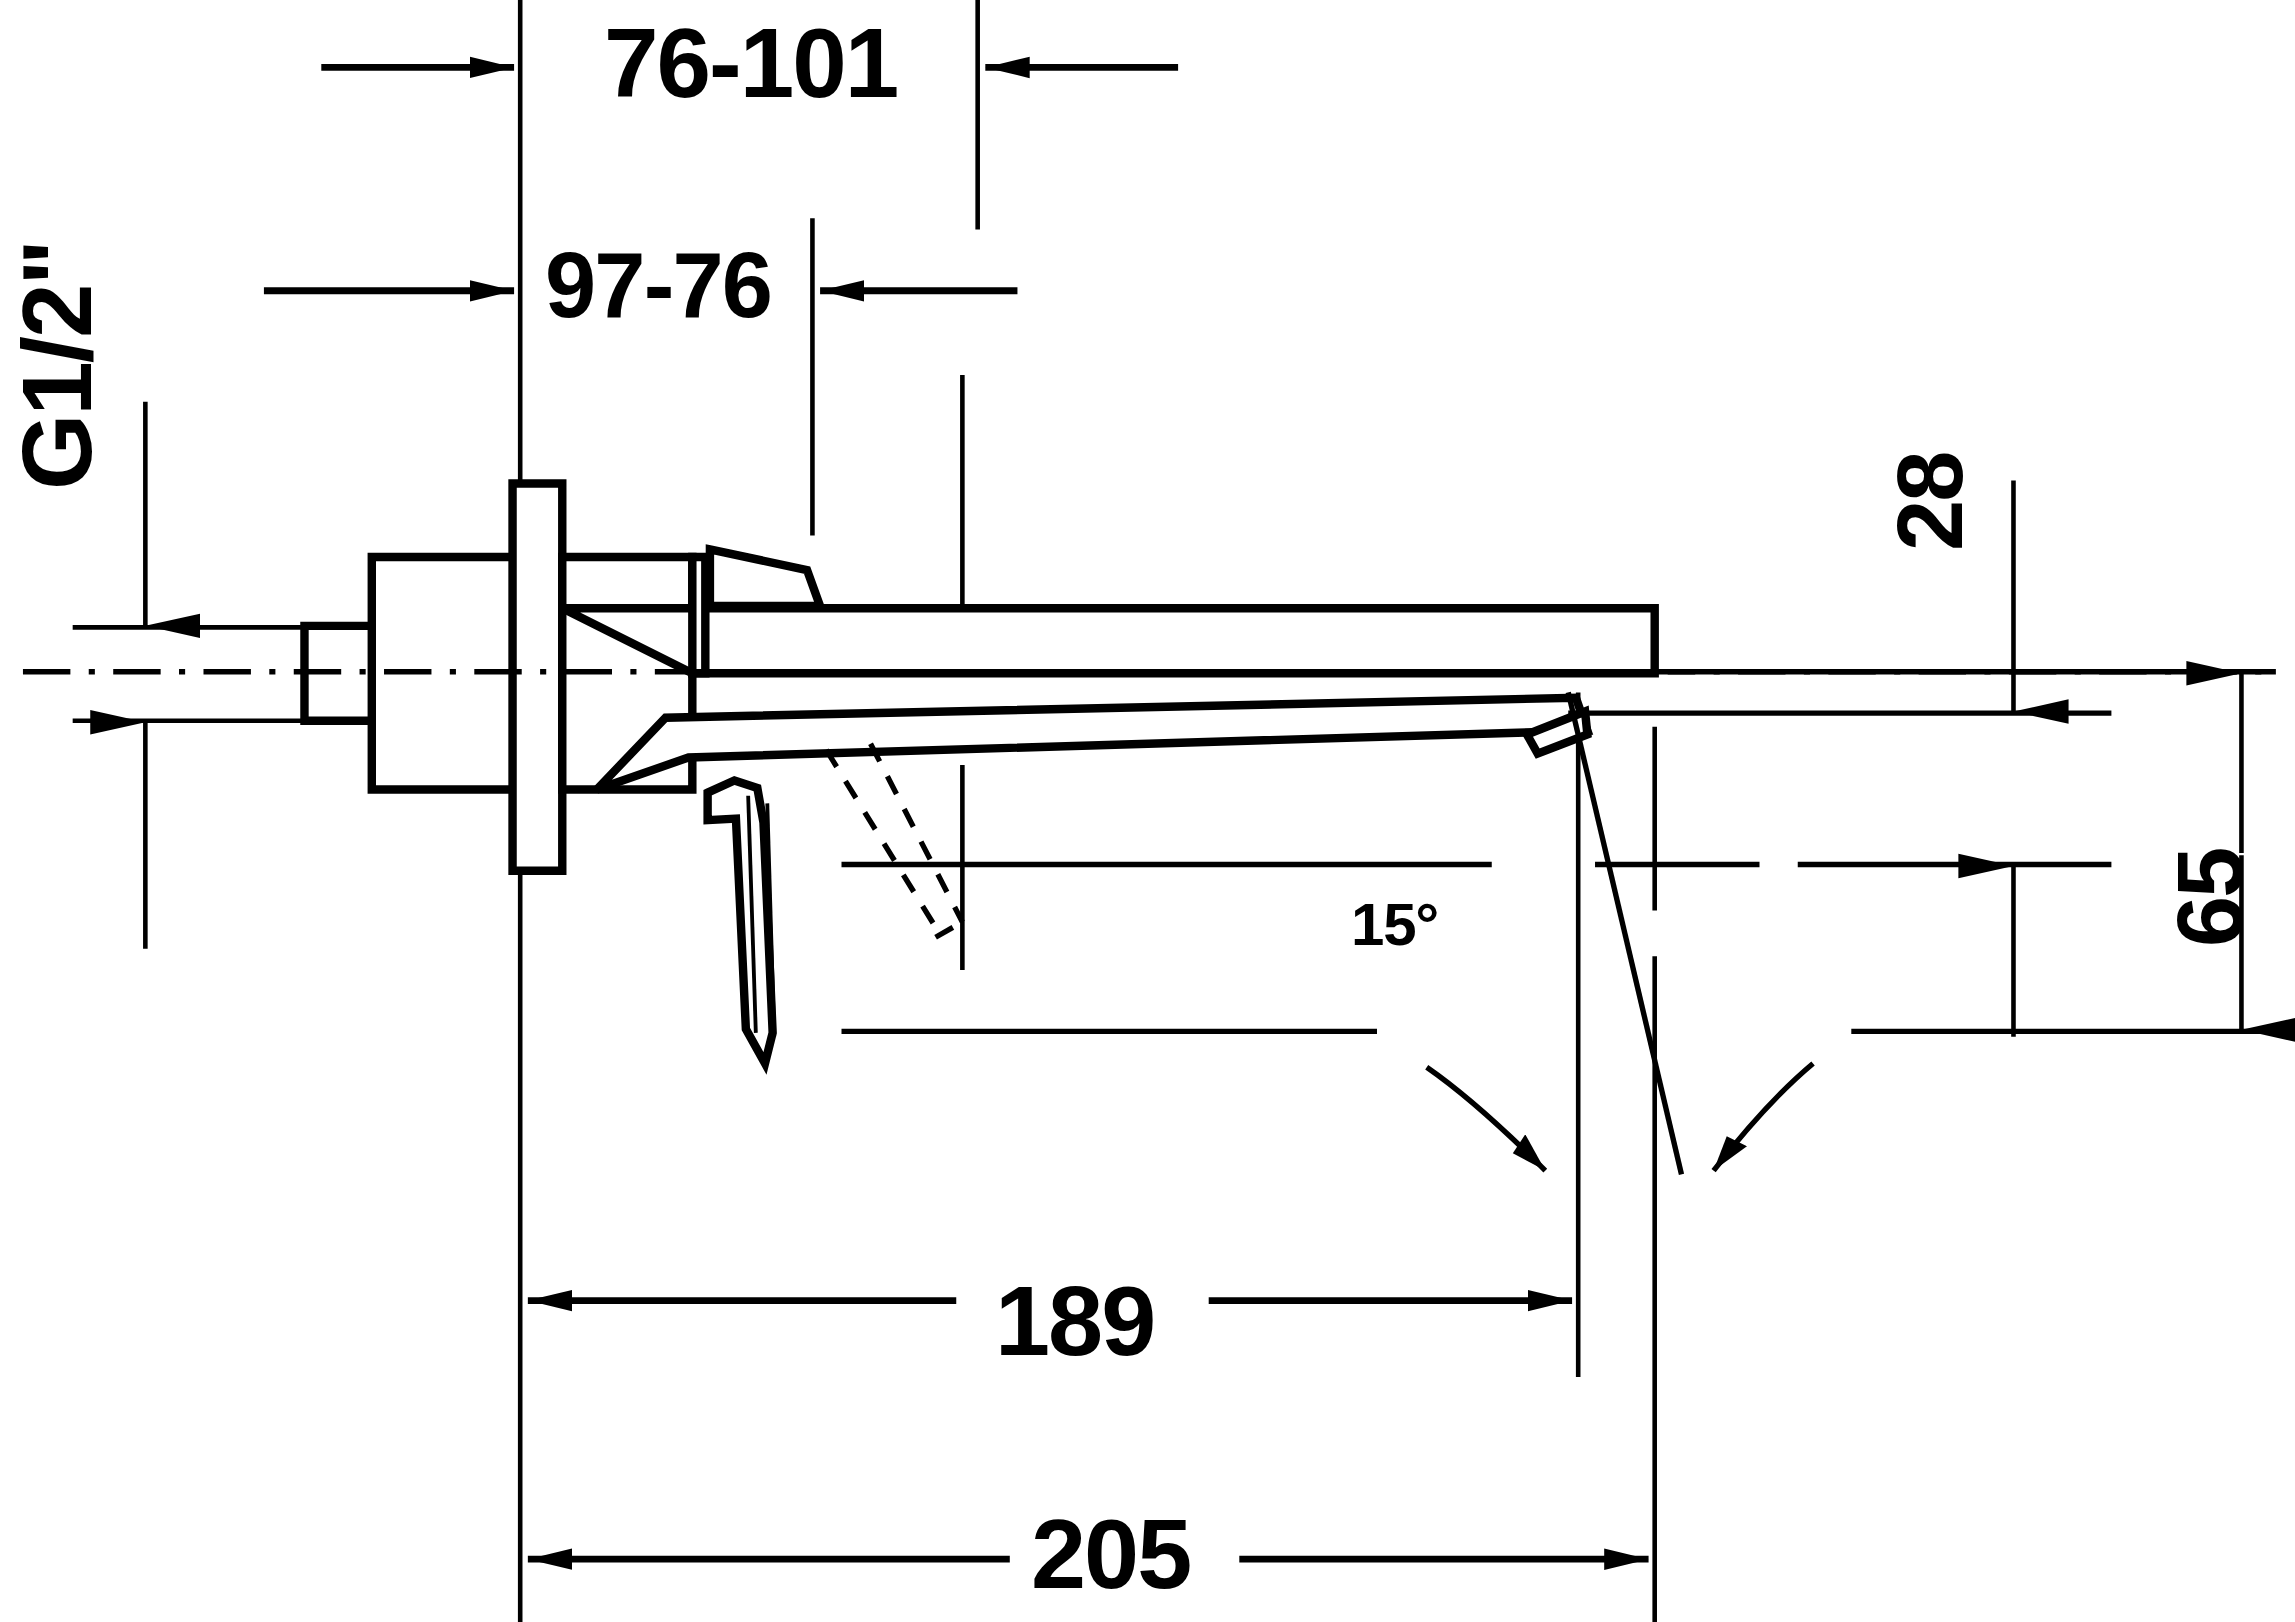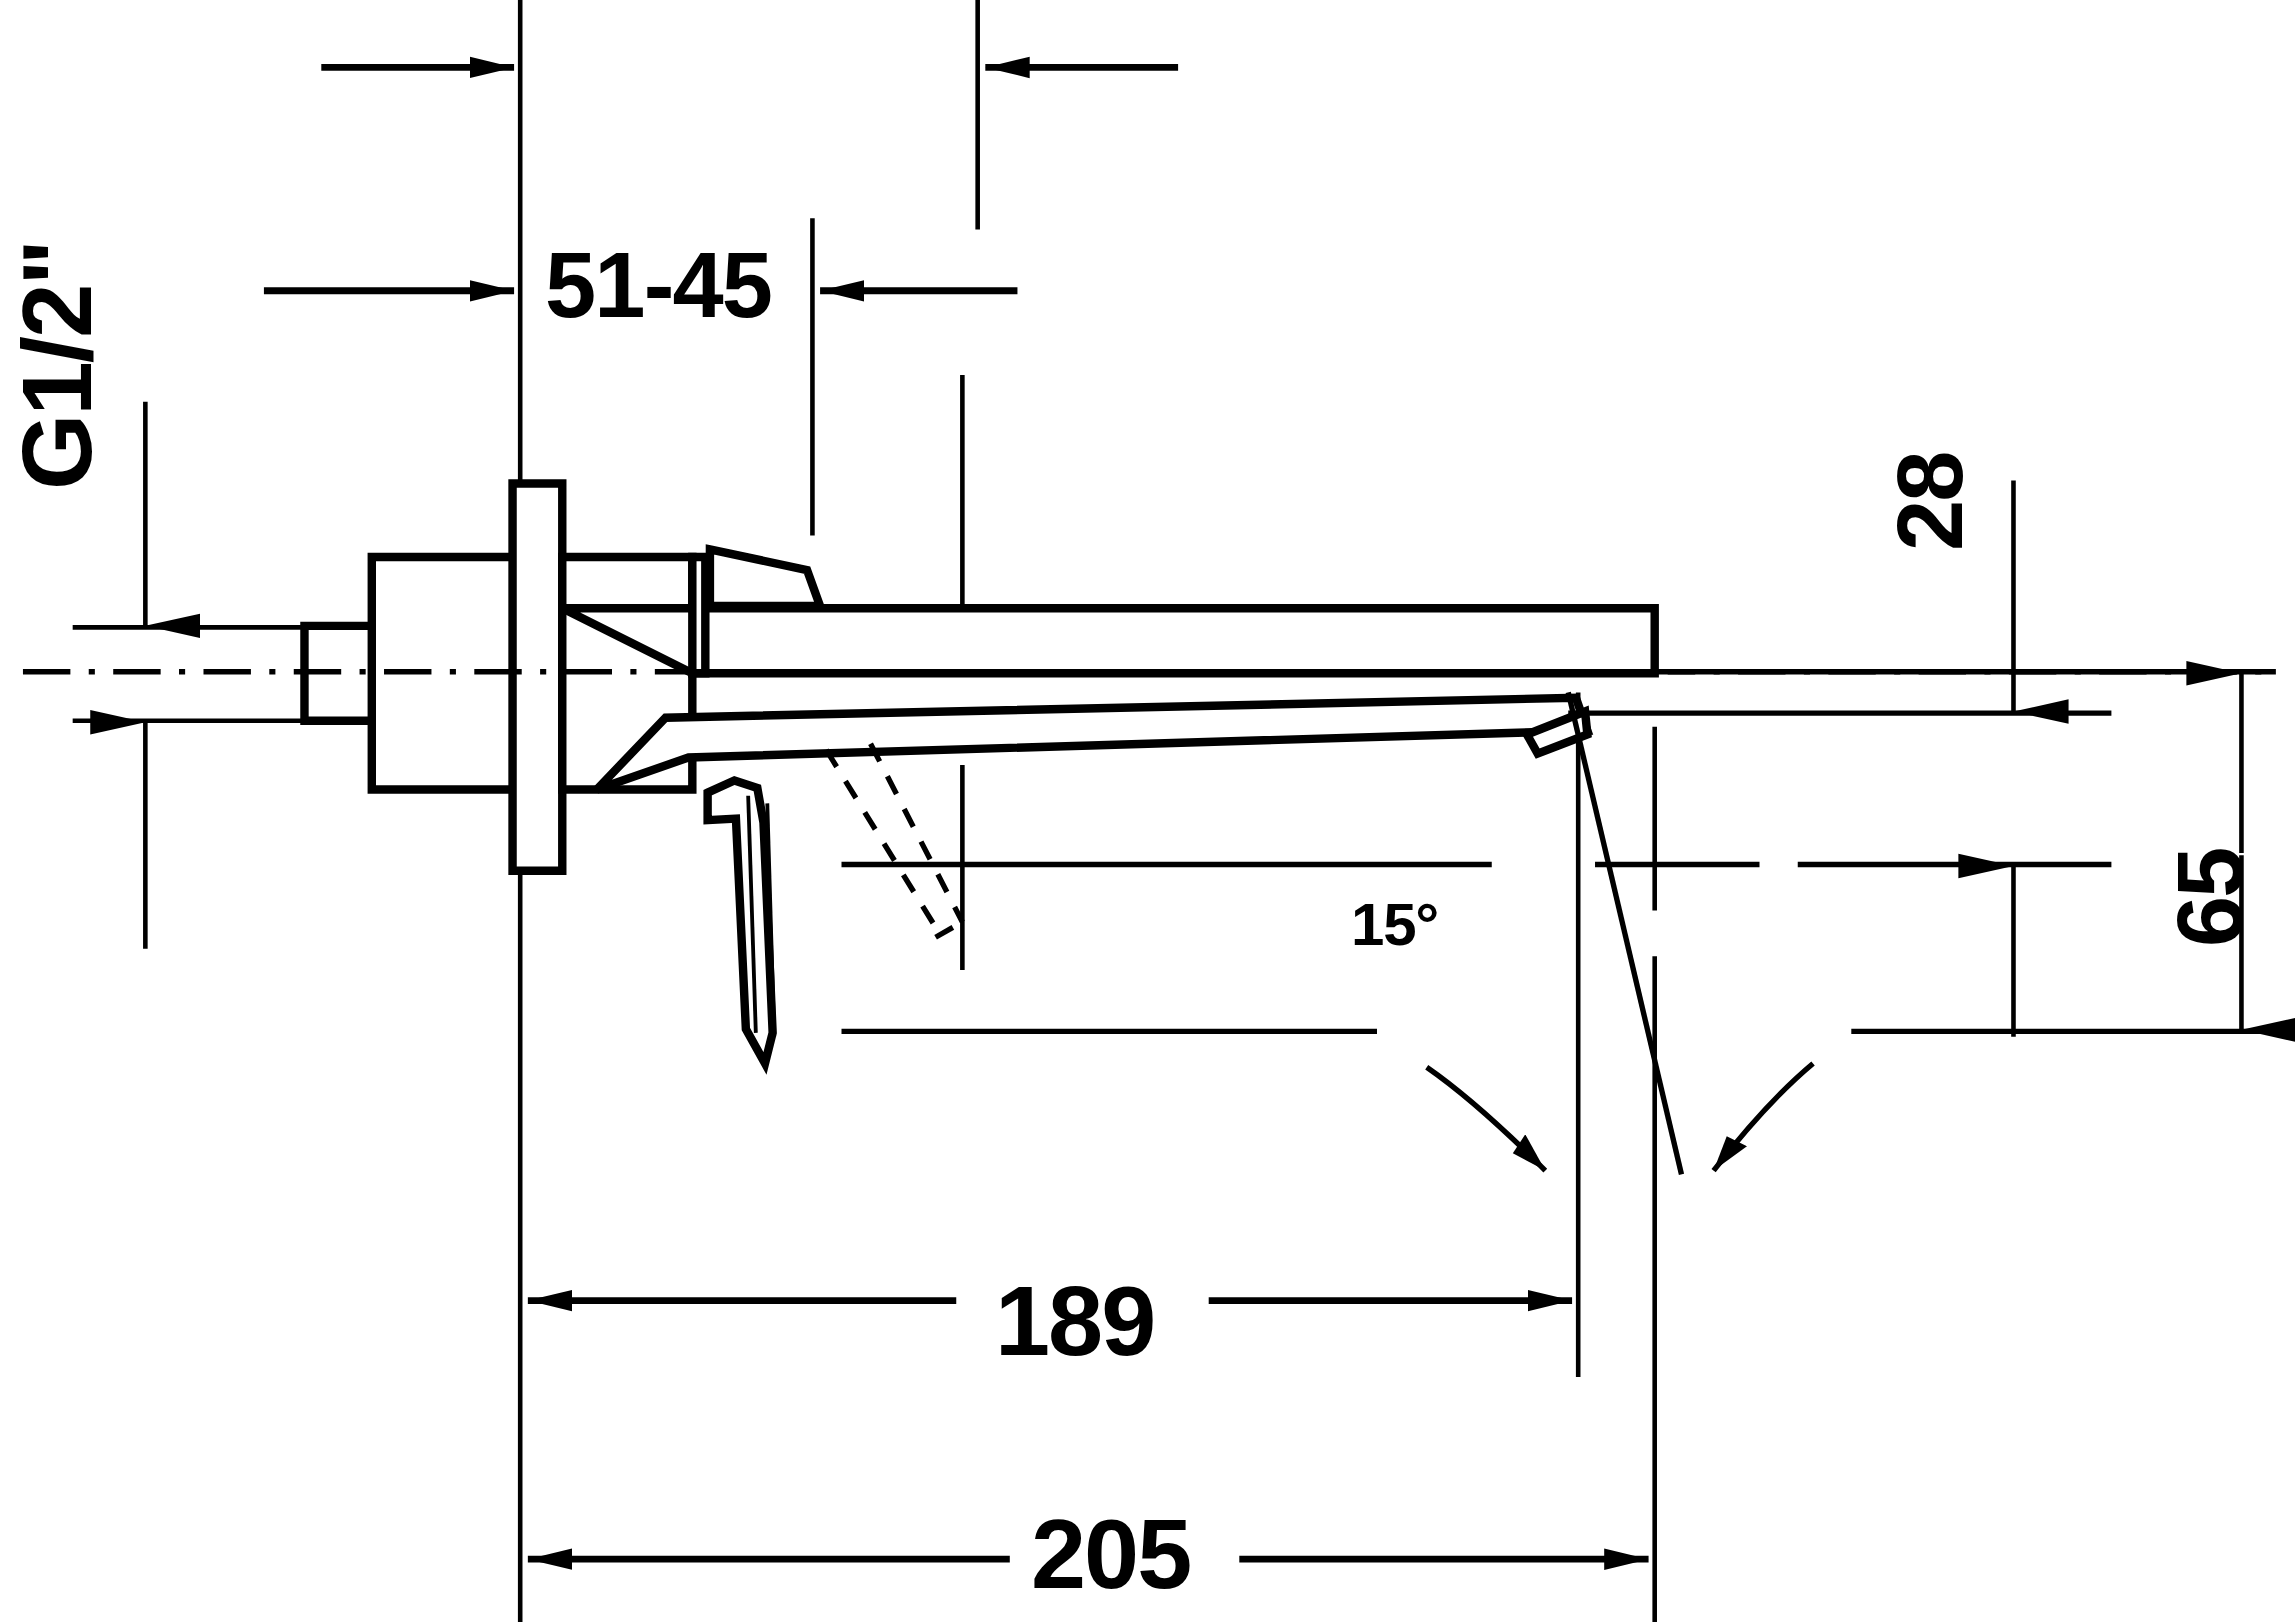--- a/index.html
+++ b/index.html
@@ -170,22 +170,23 @@
       <line x1="1580" y1="1700" x2="2055" y2="1700" stroke-width="9" marker-end="url(#arrFilledR)"></line>
     </g>
 
     <g stroke="#000" fill="none">
       <line x1="1320" y1="2038" x2="690" y2="2038" stroke-width="9" marker-end="url(#arrFilledL)"></line>
       <line x1="1620" y1="2038" x2="2155" y2="2038" stroke-width="9" marker-end="url(#arrFilledR)"></line>
     </g>
 
   </svg>
 
+  <div class="dim-label" style="left:604px; top:13.8px; font-size:98px;">76-101</div>
 
-  <div class="dim-label" style="left:545px; top:239px; font-size:92px;">51-45</div>
+  <div class="dim-label" style="left:545px; top:239px; font-size:92px;">97-76</div>
 
   <div class="dim-label" style="left:7.7px; top:490px; font-size:98px; transform:rotate(-90deg);">G1/2"</div>
 
   <div class="dim-label" style="left:1884px; top:551px; font-size:92px; transform:rotate(-90deg);">28</div>
 
   <div class="dim-label" style="left:2164px; top:947px; font-size:92px; transform:rotate(-90deg);">65</div>
 
   <div class="dim-label" style="left:1351px; top:895px; font-size:60px;">15°</div>
 
   <div class="dim-label" style="left:995px; top:1247px; font-size:99px;margin-top:24px;">189</div>

